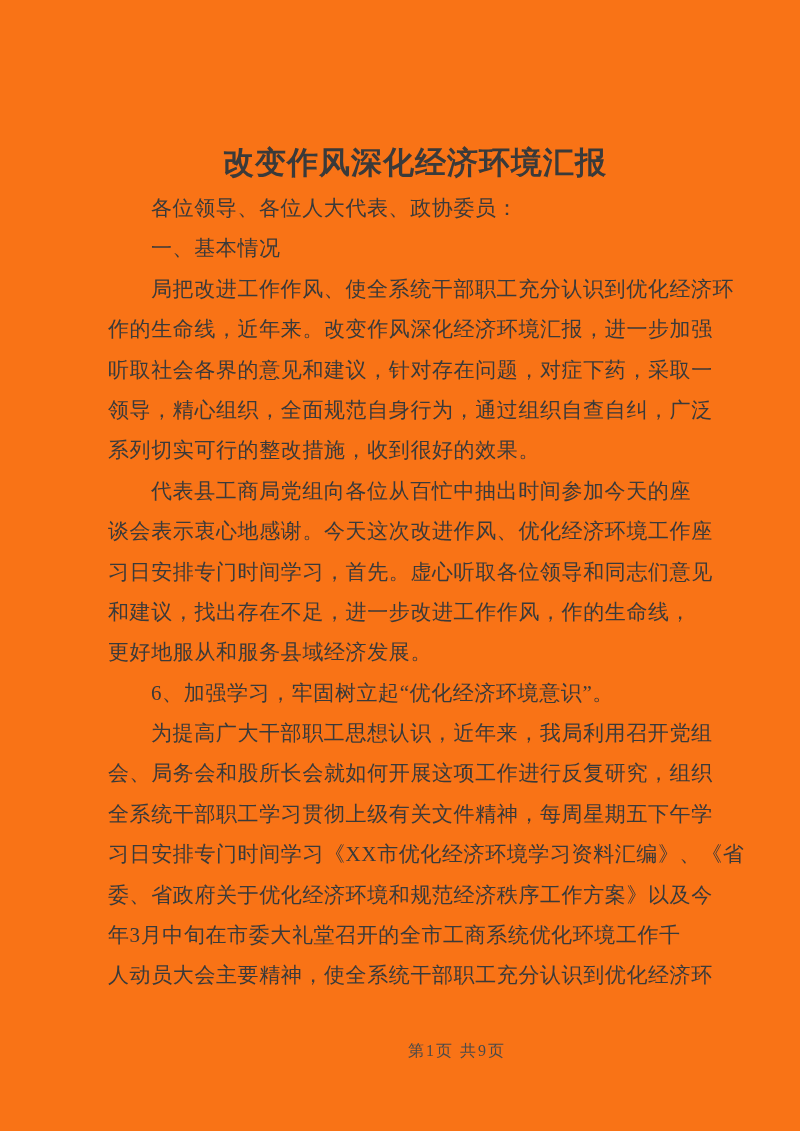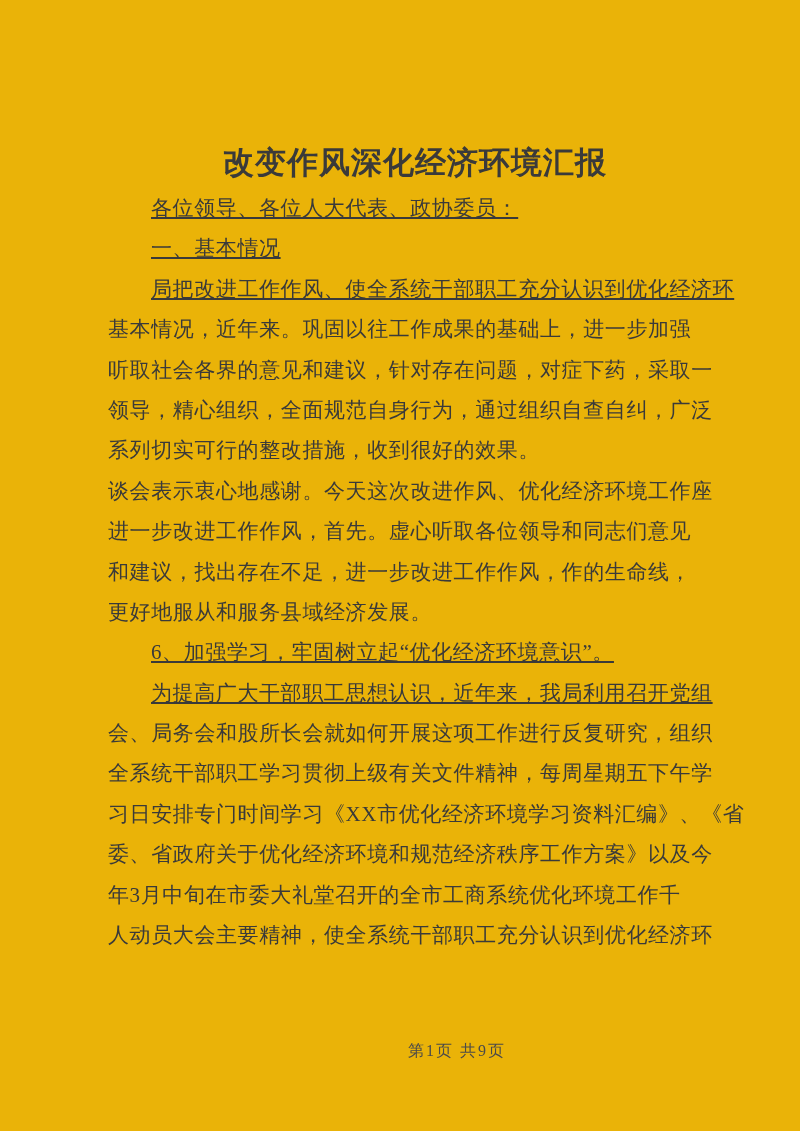--- a/index.html
+++ b/index.html
@@ -4,21 +4,21 @@
 <style>
   html, body {
     margin: 0;
     padding: 0;
     background: #ffffff;
   }
   .page {
     position: relative;
     width: 800px;
     height: 1131px;
-    background: #eab308;
+    background: #f97316;
     overflow: hidden;
     font-family: "Liberation Serif", "DejaVu Serif", serif;
     color: #3a3a3a;
   }
   .doc-title {
     position: absolute;
     top: 142px;
     left: 0;
     width: 100%;
     box-sizing: border-box;
@@ -38,21 +38,20 @@
     font-size: 21px;
     line-height: 40.4px;
     letter-spacing: 0.6px;
   }
   .line {
     height: 40.4px;
     white-space: nowrap;
   }
   .line.indent {
     text-indent: 43px;             
-    text-decoration: underline;
   }
   .page-footer {
     position: absolute;
     top: 1041px;
     left: 364px;
     font-size: 16px;
     letter-spacing: 2px;
     color: #4a4a4a;
     white-space: nowrap;
     margin-left: 44px;
@@ -65,27 +64,28 @@
 
   <h1 class="doc-title">改变作风深化经济环境汇报</h1>
 
   <div class="doc-body">
 
     <div class="line indent">各位领导、各位人大代表、政协委员：</div>
 
     <div class="line indent">一、基本情况</div>
 
     <div class="line indent">局把改进工作作风、使全系统干部职工充分认识到优化经济环</div>
-    <div class="line">基本情况，近年来。巩固以往工作成果的基础上，进一步加强</div>
+    <div class="line">作的生命线，近年来。改变作风深化经济环境汇报，进一步加强</div>
     <div class="line">听取社会各界的意见和建议，针对存在问题，对症下药，采取一</div>
     <div class="line">领导，精心组织，全面规范自身行为，通过组织自查自纠，广泛</div>
     <div class="line">系列切实可行的整改措施，收到很好的效果。</div>
 
+    <div class="line indent">代表县工商局党组向各位从百忙中抽出时间参加今天的座</div>
     <div class="line">谈会表示衷心地感谢。今天这次改进作风、优化经济环境工作座</div>
-    <div class="line">进一步改进工作作风，首先。虚心听取各位领导和同志们意见</div>
+    <div class="line">习日安排专门时间学习，首先。虚心听取各位领导和同志们意见</div>
     <div class="line">和建议，找出存在不足，进一步改进工作作风，作的生命线，</div>
     <div class="line">更好地服从和服务县域经济发展。</div>
 
     <div class="line indent">6、加强学习，牢固树立起“优化经济环境意识”。</div>
 
     <div class="line indent">为提高广大干部职工思想认识，近年来，我局利用召开党组</div>
     <div class="line">会、局务会和股所长会就如何开展这项工作进行反复研究，组织</div>
     <div class="line">全系统干部职工学习贯彻上级有关文件精神，每周星期五下午学</div>
     <div class="line">习日安排专门时间学习《XX市优化经济环境学习资料汇编》、《省</div>
     <div class="line">委、省政府关于优化经济环境和规范经济秩序工作方案》以及今</div>

